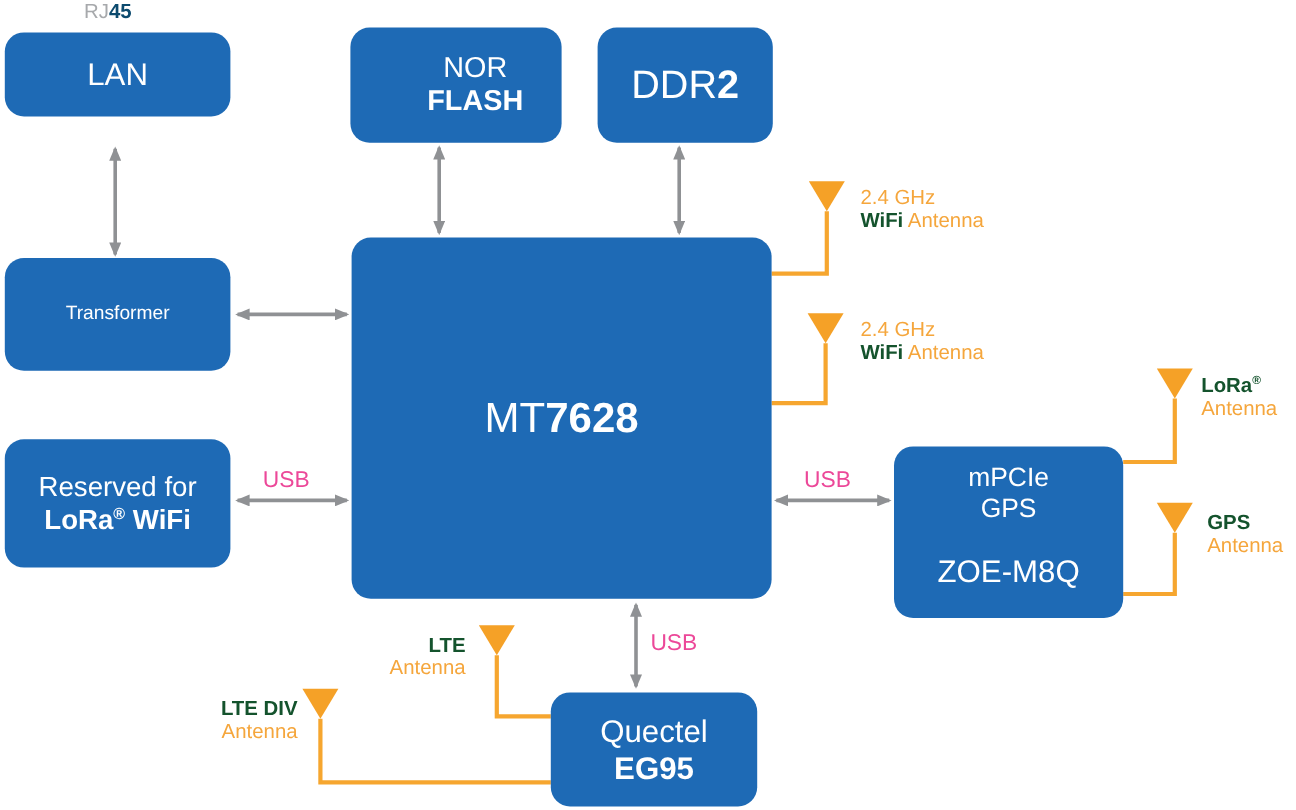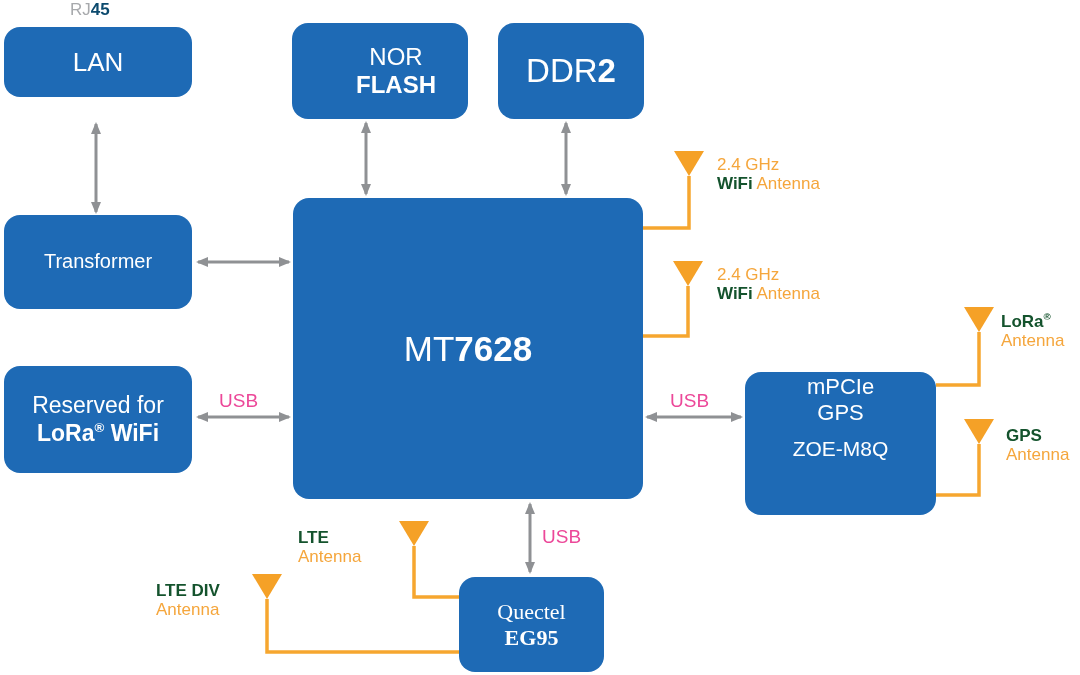--- a/index.html
+++ b/index.html
@@ -12,21 +12,21 @@
     position:absolute;background:#1e6ab5;border-radius:16px;color:#ffffff;
     display:flex;flex-direction:column;align-items:center;justify-content:center;
     text-align:center;line-height:1.18;
   }
   .block .b{font-weight:bold;}
   .lbl{position:absolute;white-space:nowrap;}
   .gray-lbl{color:#ec4899;font-size:19px;}
   .orange-lbl{color:#f5a63c;font-size:17px;line-height:19px;}
   .orange-lbl .b{color:#14532d;font-weight:bold;margin-top:20px;}
   sup{font-size:58%;vertical-align:super;line-height:0;}
-  .ta-r{}
+  .ta-r{text-align:right;}
 </style>
 </head>
 <body>
 
 <div class="canvas">
 
   <svg class="overlay" viewBox="0 0 1080 675">
     <defs>
       <marker id="arrow" viewBox="0 0 12 10" markerWidth="12" markerHeight="10" refX="10" refY="5" orient="auto-start-reverse" markerUnits="userSpaceOnUse">
         <path d="M0,0 L12,5 L0,10 Z" fill="#8f9194"></path>
@@ -59,21 +59,21 @@
       <path d="M964,419 L994,419 L979,444 Z"></path>
       <path d="M399,521 L429,521 L414,546 Z"></path>
       <path d="M252,574 L282,574 L267,599 Z"></path>
     </g>
   </svg>
 
   <div class="block" style="left:4px;top:27px;width:188px;height:70px;font-size:26px;">
     <span>LAN</span>
   </div>
 
-  <div class="block" style="left:4px;top:215px;width:188px;height:94px;font-size:20px;">
+  <div class="block" style="left:4px;top:215px;width:188px;height:94px;font-size:16px;">
     <span>Transformer</span>
   </div>
 
   <div class="block" style="left:4px;top:366px;width:188px;height:107px;font-size:23px;">
     <span>Reserved for</span>
     <span class="b"><span>LoRa</span><sup>®</sup><span> WiFi</span></span>
   </div>
 
   <div class="block" style="left:292px;top:23px;width:144px;height:96px;font-size:24px;padding-left:32px;">
     <span>NOR</span>
@@ -81,27 +81,27 @@
   </div>
 
   <div class="block" style="left:498px;top:23px;width:146px;height:96px;font-size:33px;">
     <span><span>DDR</span><span class="b">2</span></span>
   </div>
 
   <div class="block" style="left:293px;top:198px;width:350px;height:301px;font-size:35px;">
     <span><span>MT</span><span class="b">7628</span></span>
   </div>
 
-  <div class="block" style="left:745px;top:372px;width:191px;height:143px;font-size:22px;justify-content:flex-start;padding-top:2px;box-sizing:border-box;text-align:right;">
+  <div class="block" style="left:745px;top:372px;width:191px;height:143px;font-size:22px;justify-content:flex-start;padding-top:13px;box-sizing:border-box;text-align:right;">
     <span>mPCIe</span>
     <span>GPS</span>
-    <span style="margin-top:11px;font-size:21px;">ZOE-M8Q</span>
+    <span style="margin-top:24px;font-size:26px;">ZOE-M8Q</span>
   </div>
 
-  <div class="block" style="left:459px;top:577px;width:145px;height:95px;font-size:22px;font-family:Liberation Serif, serif;">
+  <div class="block" style="left:459px;top:577px;width:172px;height:95px;font-size:26px;">
     <span>Quectel</span>
     <span class="b">EG95</span>
   </div>
 
   <div class="lbl" style="left:70px;top:0px;font-size:17px;color:#a7a9ac;"><span>RJ</span><span style="font-weight:bold;color:#0c4a6e;">45</span></div>
 
   <div class="lbl gray-lbl" style="left:219px;top:390px;">USB</div>
 
   <div class="lbl gray-lbl" style="left:670px;top:390px;">USB</div>
 

